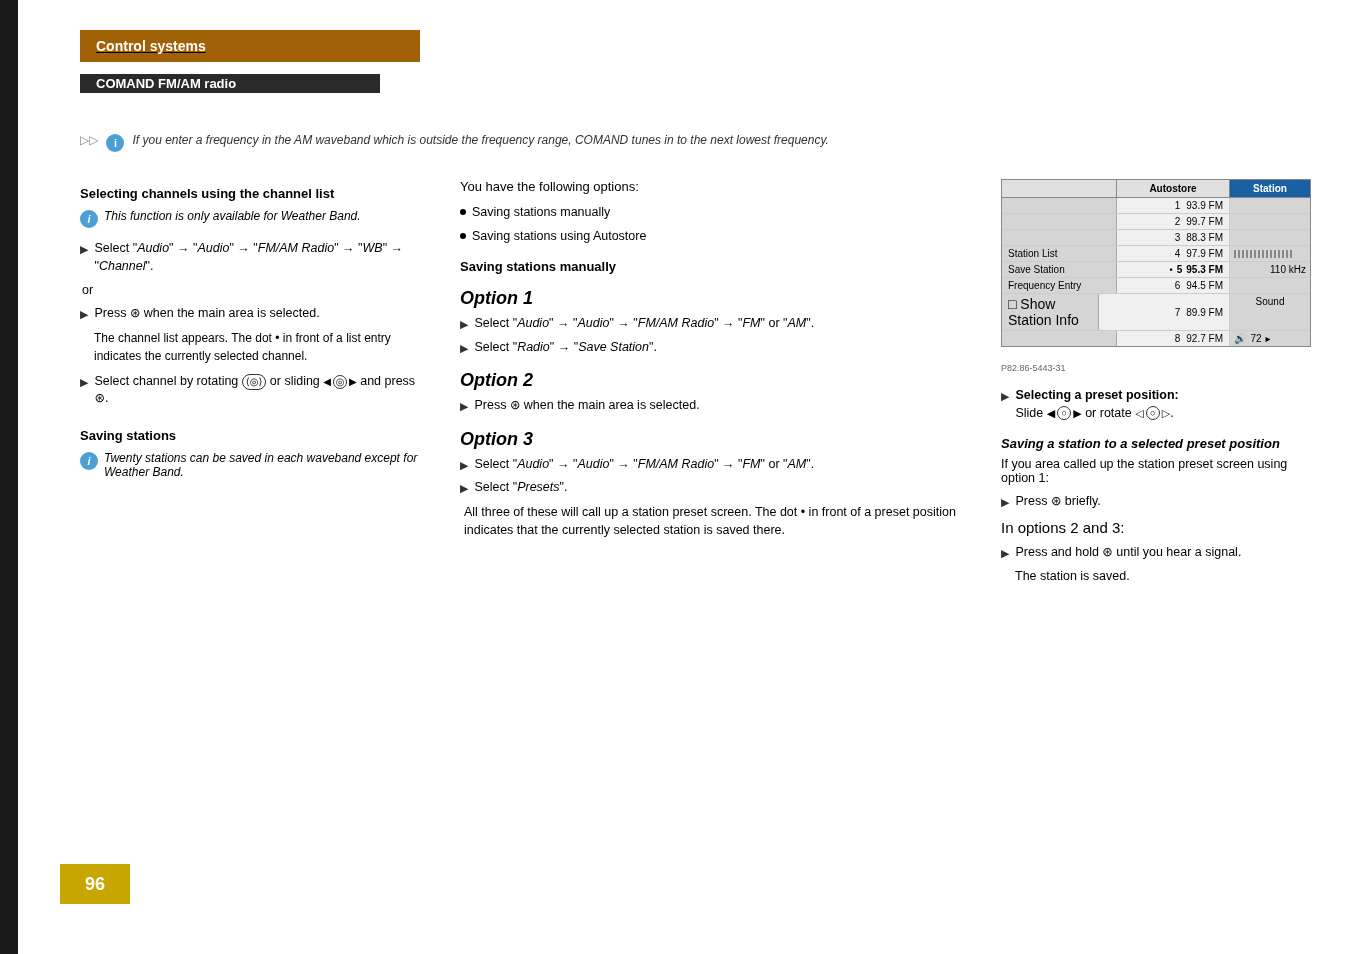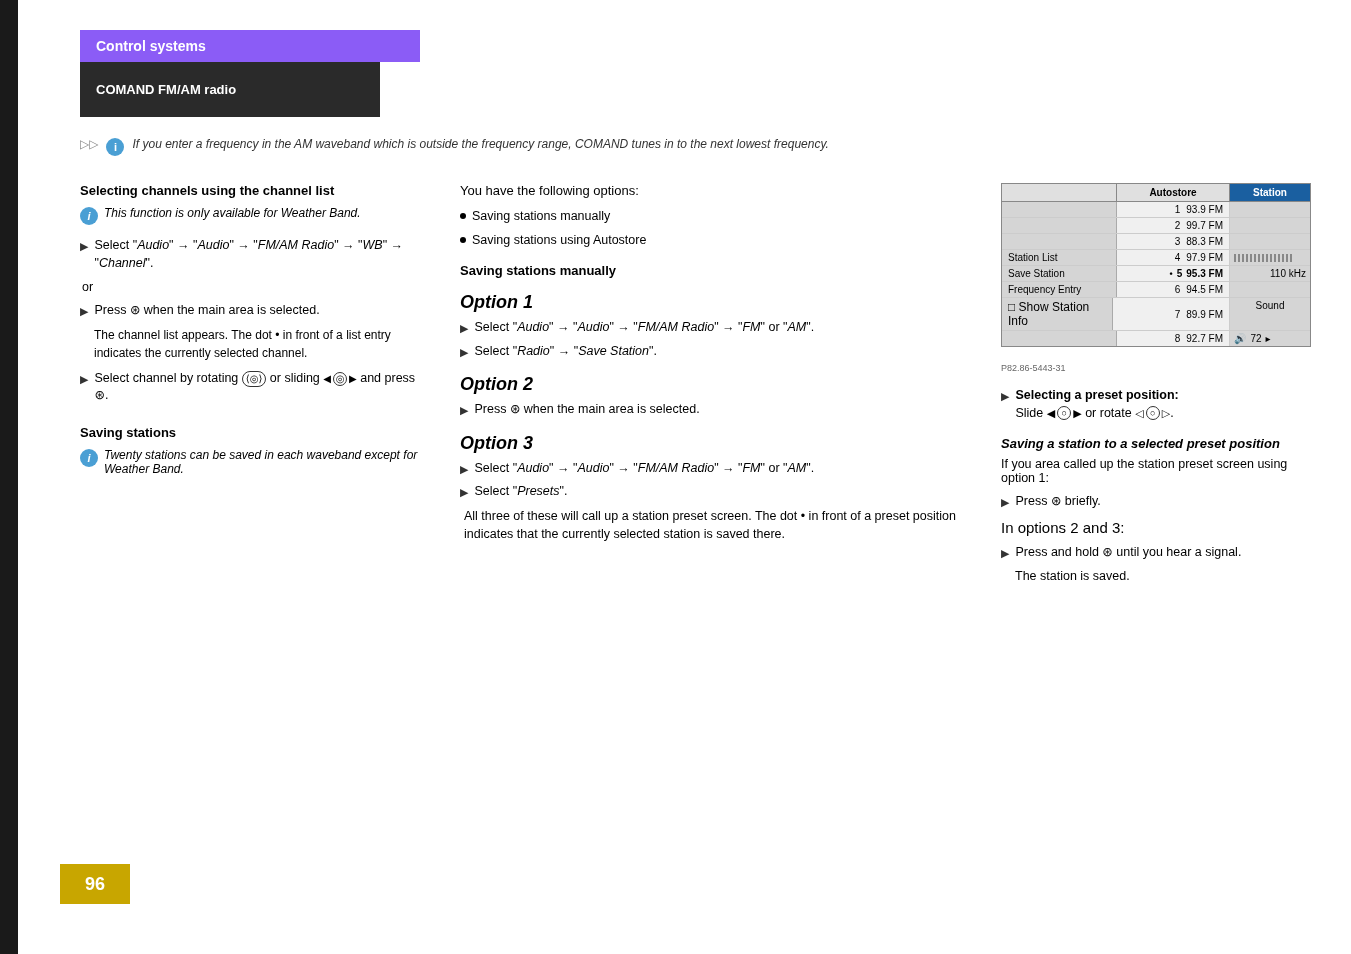--- a/index.html
+++ b/index.html
@@ -30,34 +30,36 @@
       height: 954px;
     }
 
     .content-area {
       flex: 1;
       padding-left: 20px;
     }
 
     
     .section-header {
-      background: #8b5cf6;
+      background: #a16207;
       padding: 8px 16px;
-      margin-bottom: 0;
+      margin-bottom: 12px;
       display: inline-block;
       min-width: 340px;
+      text-decoration: underline;
     }
     .section-header-title {
       font-size: 14px;
       font-weight: bold;
       color: #fff;
     }
     .subsection-header {
       background: #2a2a2a;
-      padding: 20px 16px;
+      padding: 2px 16px;
+      margin-bottom: 20px;
       display: inline-block;
       min-width: 300px;
     }
     .subsection-header-title {
       font-size: 13px;
       font-weight: bold;
       color: #fff;
     }
 
     .headers-block {
@@ -112,21 +114,21 @@
 
     h3.subhead {
       font-size: 13px;
       font-weight: bold;
       color: #000;
       margin-bottom: 8px;
       margin-top: 14px;
     }
 
     h3.subhead:first-child {
-      margin-top: 0;
+      margin-top: 7px;
     }
 
     .bullet-item {
       display: flex;
       gap: 6px;
       margin-bottom: 6px;
       font-size: 12.5px;
       line-height: 1.4;
     }
 
@@ -398,21 +400,21 @@
           <div style="display:flex;border-bottom:1px solid #ccc;">
             <div style="width:115px;background:#d5d5d5;padding:2px 6px;font-size:10px;border-right:1px solid #aaa;">Frequency Entry</div>
             <div style="flex:1;background:#f0f0f0;padding:2px 6px;font-size:10px;text-align:right;border-right:1px solid #ccc;display:flex;justify-content:flex-end;align-items:center;gap:6px;">
               <span>6</span>
               <span>94.5 FM</span>
             </div>
             <div style="width:80px;background:#d5d5d5;padding:2px 4px;font-size:10px;"></div>
           </div>
 
           <div style="display:flex;border-bottom:1px solid #ccc;">
-            <div style="width:111px;background:#d5d5d5;padding:2px 6px;font-size:12px;border-right:1px solid #aaa;">□ Show Station Info</div>
+            <div style="width:97px;background:#d5d5d5;padding:2px 6px;font-size:14px;border-right:1px solid #aaa;">□ Show Station Info</div>
             <div style="flex:1;background:#f0f0f0;padding:2px 6px;font-size:10px;text-align:right;border-right:1px solid #ccc;display:flex;justify-content:flex-end;align-items:center;gap:6px;">
               <span>7</span>
               <span>89.9 FM</span>
             </div>
             <div style="width:80px;background:#d5d5d5;padding:2px 4px;font-size:10px;text-align:center;">Sound</div>
           </div>
 
           <div style="display:flex;">
             <div style="width:115px;background:#d5d5d5;padding:2px 6px;font-size:10px;border-right:1px solid #aaa;"></div>
             <div style="flex:1;background:#f0f0f0;padding:2px 6px;font-size:10px;text-align:right;border-right:1px solid #ccc;display:flex;justify-content:flex-end;align-items:center;gap:6px;">

